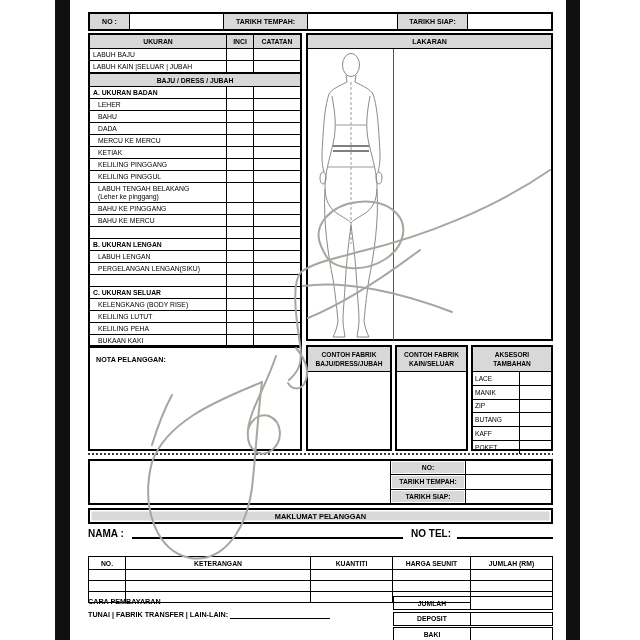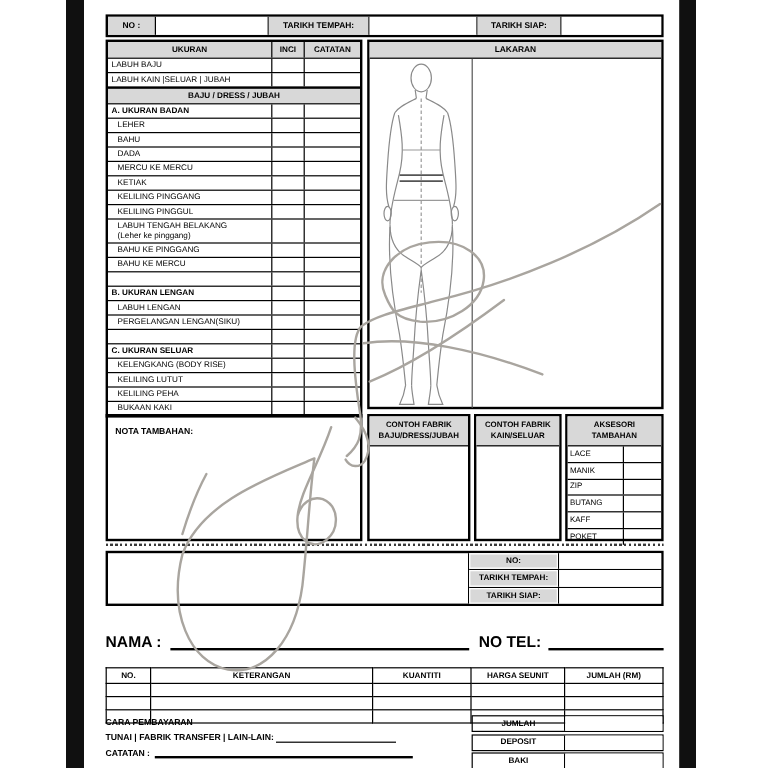--- a/index.html
+++ b/index.html
@@ -62,21 +62,21 @@
   .orderbox .inner{position:absolute;right:0;top:0;width:160px;height:100%;display:flex;flex-direction:column;border-left:1.5px solid #000;}
   .orow{flex:1;display:flex;border-bottom:1.5px solid #000;font-size:6.8px;}
   .orow:last-child{border-bottom:none;}
   .orow .ol{width:74px;background:#d8d8d8;font-weight:700;display:flex;align-items:center;justify-content:center;border-right:1.5px solid #000;box-shadow:inset 0 0 0 1px #fff;}
   .orow .ov{flex:1;background:#fff;}
 
   
   .maklumat{left:88px;top:508px;width:465px;height:16px;background:#d8d8d8;display:flex;align-items:center;justify-content:center;font-size:7.4px;font-weight:700;box-shadow:inset 0 0 0 1.5px #fff;}
 
   
-  .fline{position:absolute;display:flex;align-items:flex-end;font-size:13px;font-weight:700;}
+  .fline{position:absolute;display:flex;align-items:flex-end;font-size:10px;font-weight:700;}
   .fline .wr{border-bottom:2px solid #000;height:10px;}
 
   
   .items{left:88px;top:556px;width:465px;border-collapse:collapse;table-layout:fixed;font-size:6.8px;}
   .items td{border:1.5px solid #000;height:10px;padding:0;}
   .items tr.h td{height:12px;font-weight:700;text-align:center;}
 
   
   .payleft{left:88px;top:597px;width:300px;font-size:7.2px;text-align:center;}
   .payleft .row{display:flex;align-items:flex-end;margin-bottom:2.5px;font-weight:700;}
@@ -254,21 +254,21 @@
           <path d="M17,140 C15,172 20,205 25,230 C28,250 29,262 30,272 M69,140 C71,172 66,205 61,230 C58,250 57,262 56,272"></path>
           <path d="M43,176 C40,198 38,218 37,238 C36,254 35,264 35,272 M43,176 C46,198 48,218 49,238 C50,254 51,264 51,272"></path>
           <path d="M30,272 C29,279 27,284 25,288 L37,288 C36,281 35,276 35,272"></path>
           <path d="M56,272 C57,279 59,284 61,288 L49,288 C50,281 51,276 51,272"></path>
         </svg>
       </div>
     </div>
   </div>
 
   <div class="abs b2 nota">
-    <div class="lab">NOTA TAMBAHAN:</div>
+    <div class="lab">NOTA PELANGGAN:</div>
   </div>
 
   <div class="abs b2 contoh c1box">
     <div class="hd">
       <span>CONTOH FABRIK</span>
       <span>BAJU/DRESS/JUBAH</span>
     </div>
     <div style="height:80px"></div>
   </div>
 
@@ -323,20 +323,21 @@
         <div class="ol">TARIKH TEMPAH:</div>
         <div class="ov"></div>
       </div>
       <div class="orow">
         <div class="ol">TARIKH SIAP:</div>
         <div class="ov"></div>
       </div>
     </div>
   </div>
 
+  <div class="abs b2 maklumat">MAKLUMAT PELANGGAN</div>
 
   <div class="abs fline" style="left:88px;top:527px;width:465px;">
     <span>NAMA :</span>
     <div class="wr" style="flex:1;margin:0 8px 0 8px"></div>
     <span>NO TEL:</span>
     <div class="wr" style="width:96px;margin-left:6px"></div>
   </div>
 
   <table class="abs items">
     <colgroup>
@@ -377,24 +378,20 @@
         </tr>
   </tbody>
     </table>
 
   <div class="abs payleft">
     <div class="row">CARA PEMBAYARAN</div>
     <div class="row">
       <span>TUNAI   |   FABRIK TRANSFER    |   LAIN-LAIN:</span>
       <div class="uline" style="width:100px;margin-left:2px"></div>
     </div>
-    <div class="row">
-      <span>CATATAN :</span>
-      <div class="uline thick" style="width:215px;margin-left:4px"></div>
-    </div>
   </div>
 
   <div class="abs totals">
     <div class="trow">
       <div class="tl">JUMLAH</div>
       <div class="tv"></div>
     </div>
     <div class="trow">
       <div class="tl">DEPOSIT</div>
       <div class="tv"></div>

